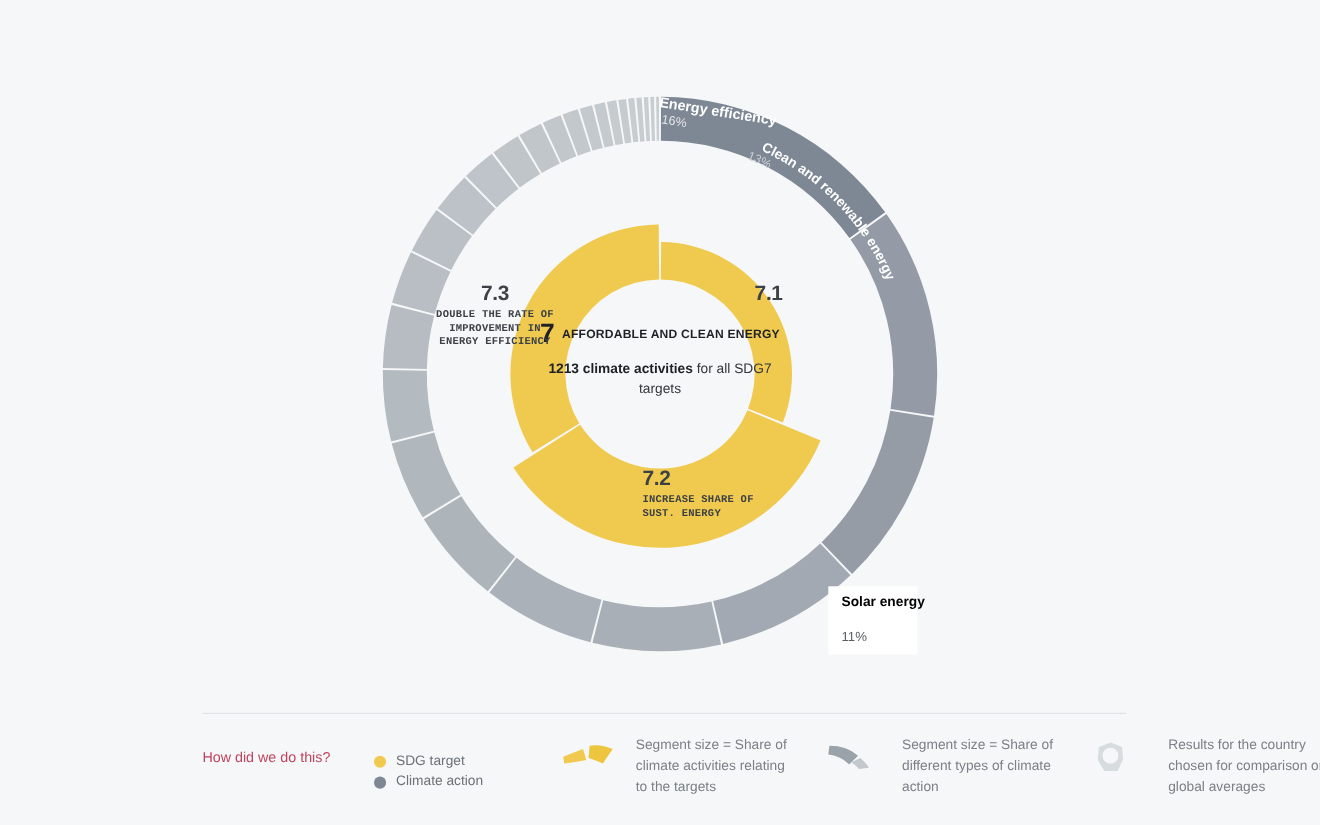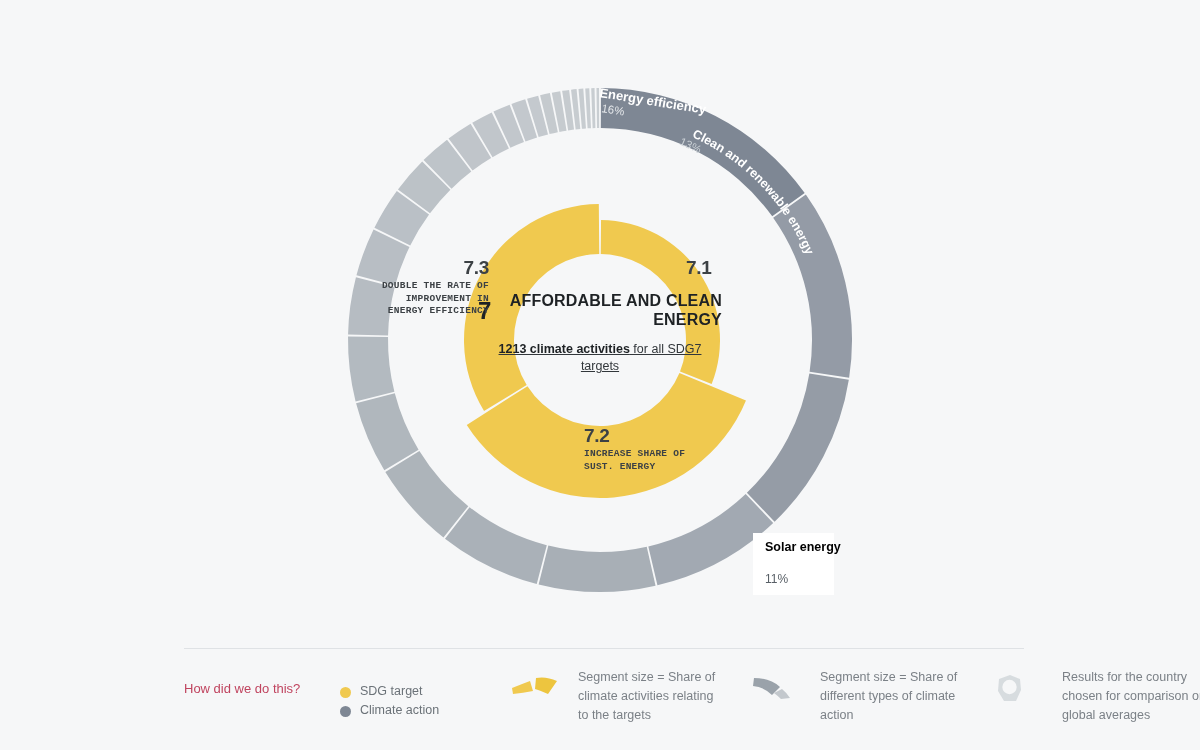--- a/index.html
+++ b/index.html
@@ -39,35 +39,34 @@
   .sdg-num {
     font-family: "Liberation Sans", sans-serif;
     font-size: 24px;
     font-weight: bold;
     color: #1e2225;
     line-height: 1;
     letter-spacing: -0.5px;
   }
   .sdg-name {
     font-family: "Liberation Sans", sans-serif;
-    font-size: 16px;
+    font-size: 11px;
     font-weight: bold;
     color: #1e2225;
     line-height: 1.18;
     text-align: right;
     letter-spacing: 0.2px;
   }
   .center-sub {
     margin-top: 11px;
     font-family: "Liberation Sans", sans-serif;
     font-size: 12.5px;
     color: #32373b;
     line-height: 1.4;
     padding: 0 16px;
-    text-decoration: underline;
   }
   .center-sub b { font-weight: bold; color: #1e2225; }
 
   
   .tgt {
     position: absolute;
     pointer-events: none;
   }
   .tgt-num {
     font-family: "Liberation Sans", sans-serif;
@@ -80,21 +79,21 @@
   .tgt-txt {
     font-family: Liberation Mono, monospace;
     font-size: 9.5px;
     font-weight: bold;
     color: #3c4145;
     line-height: 1.34;
     letter-spacing: 0.25px;
     margin-top: 3px;
   }
   #tgt-71 { left: 686px; top: 258px; width: 120px; text-align: left; }
-  #tgt-73 { left: 381px; top: 258px; width: 108px; text-align: right; }
+  #tgt-73 { left: 396px; top: 258px; width: 108px; text-align: center; }
   #tgt-72 { left: 584px; top: 426px; width: 130px; text-align: left; }
 
   
   .ring-title-txt {
     font-family: "Liberation Sans", sans-serif;
     font-size: 14.5px;
     fill: #5d646c;
     letter-spacing: 1.1px;
   }
   .seg-lbl-name {

